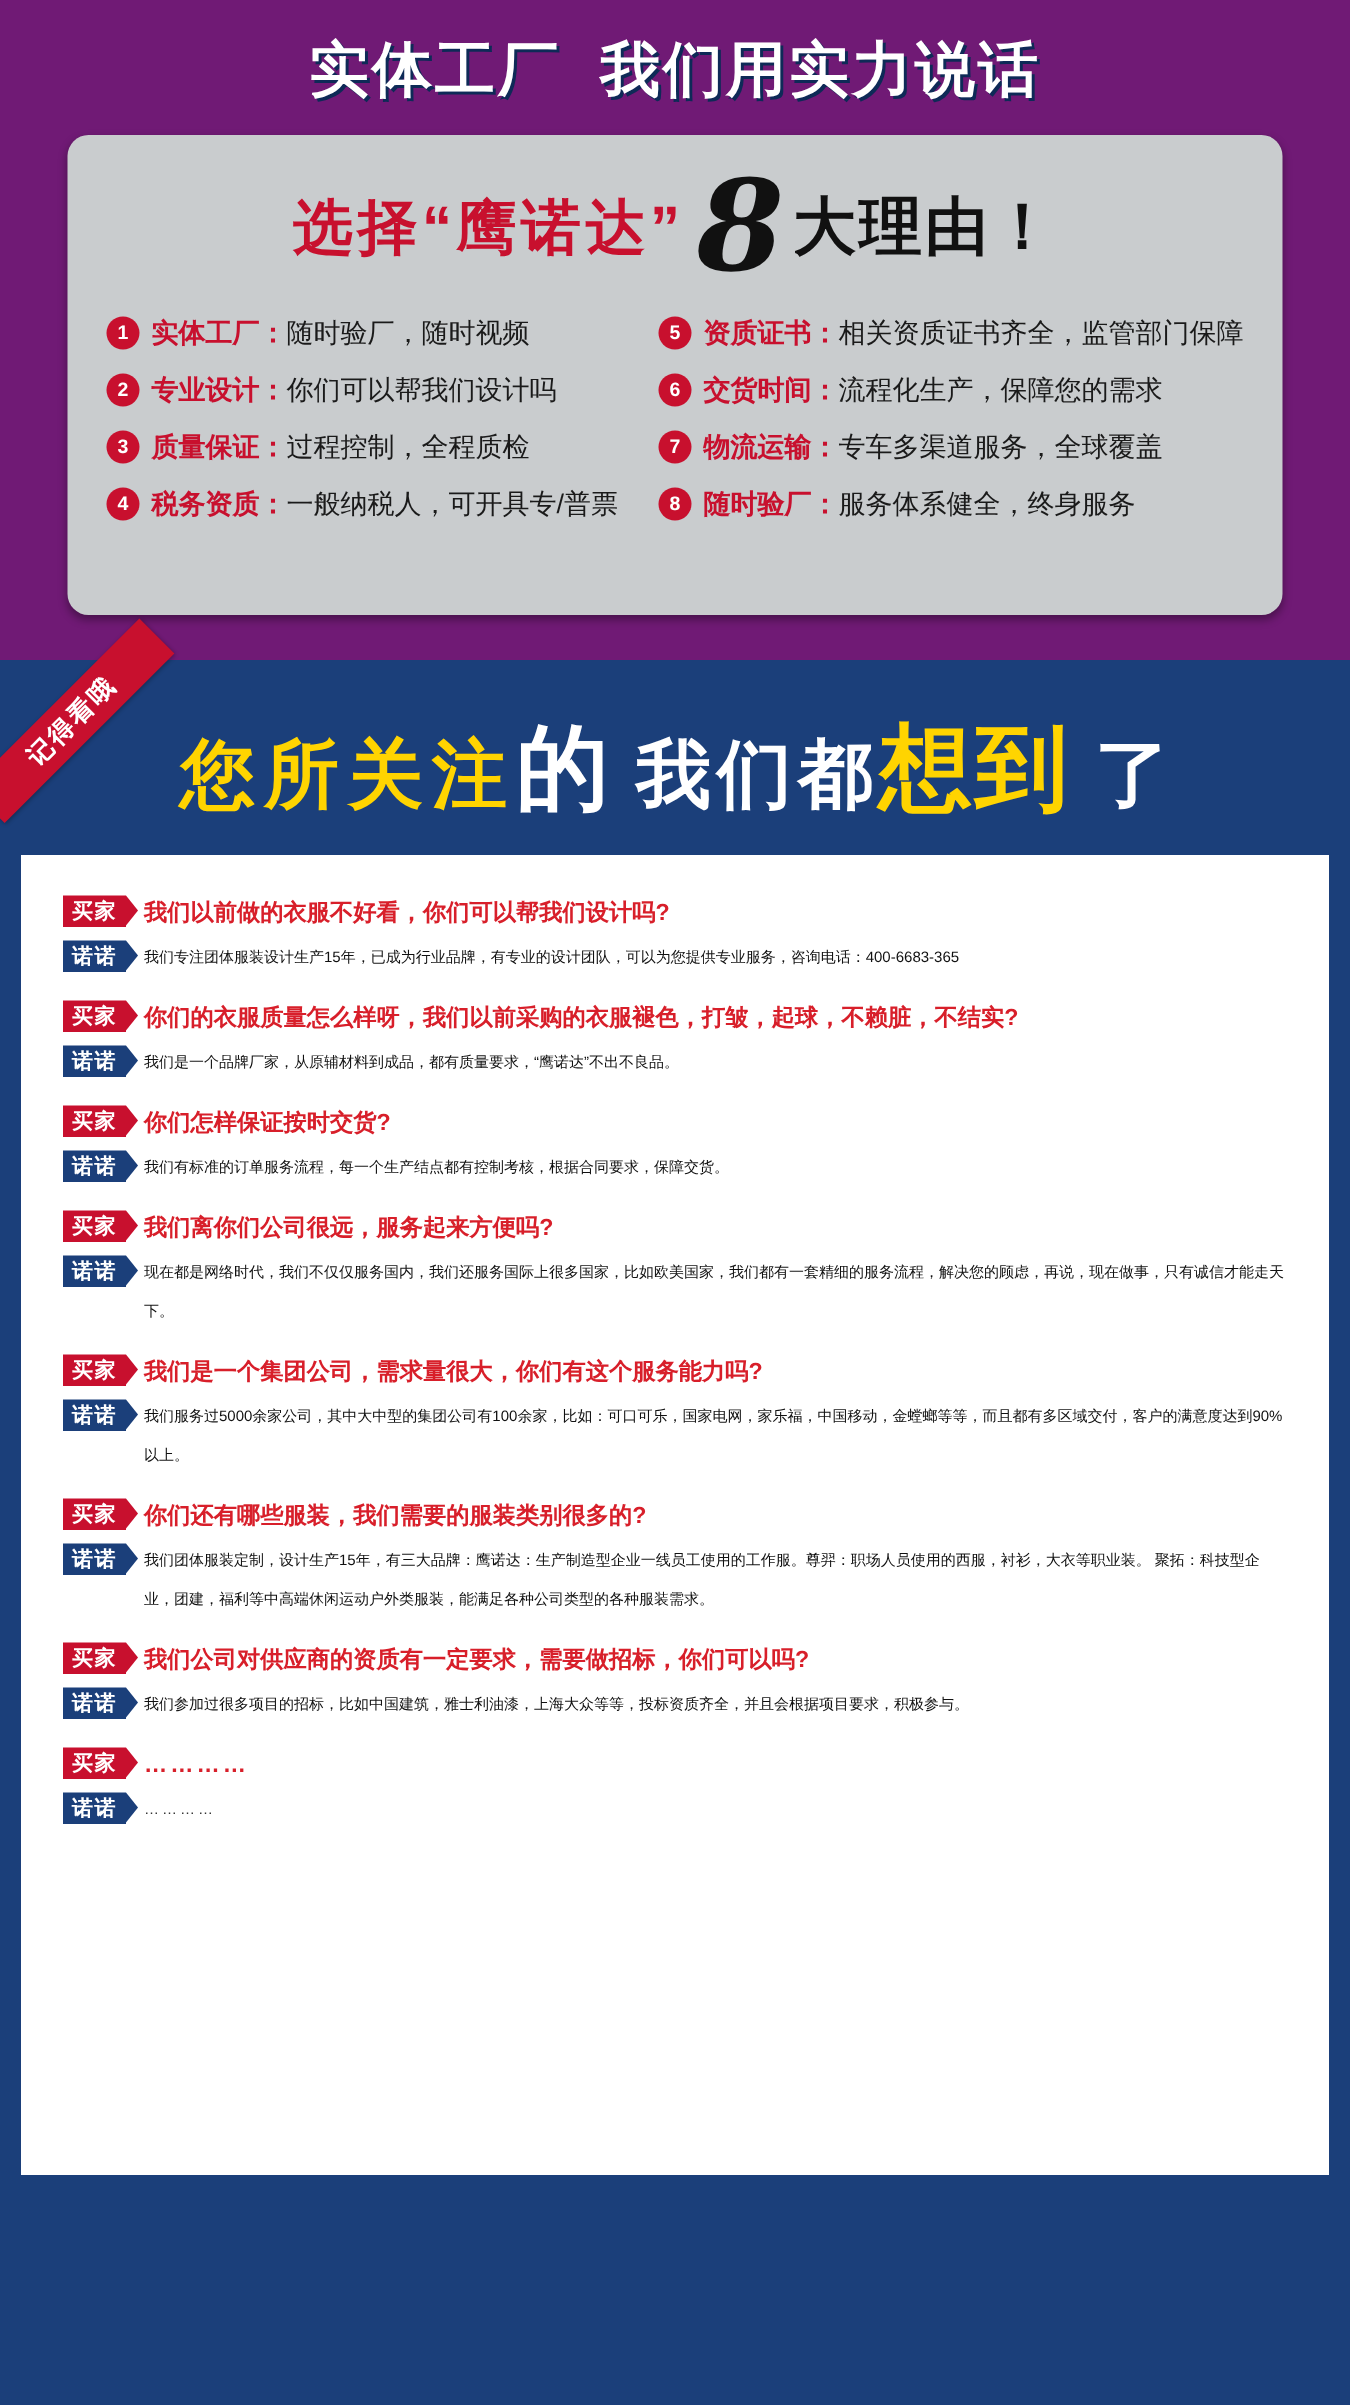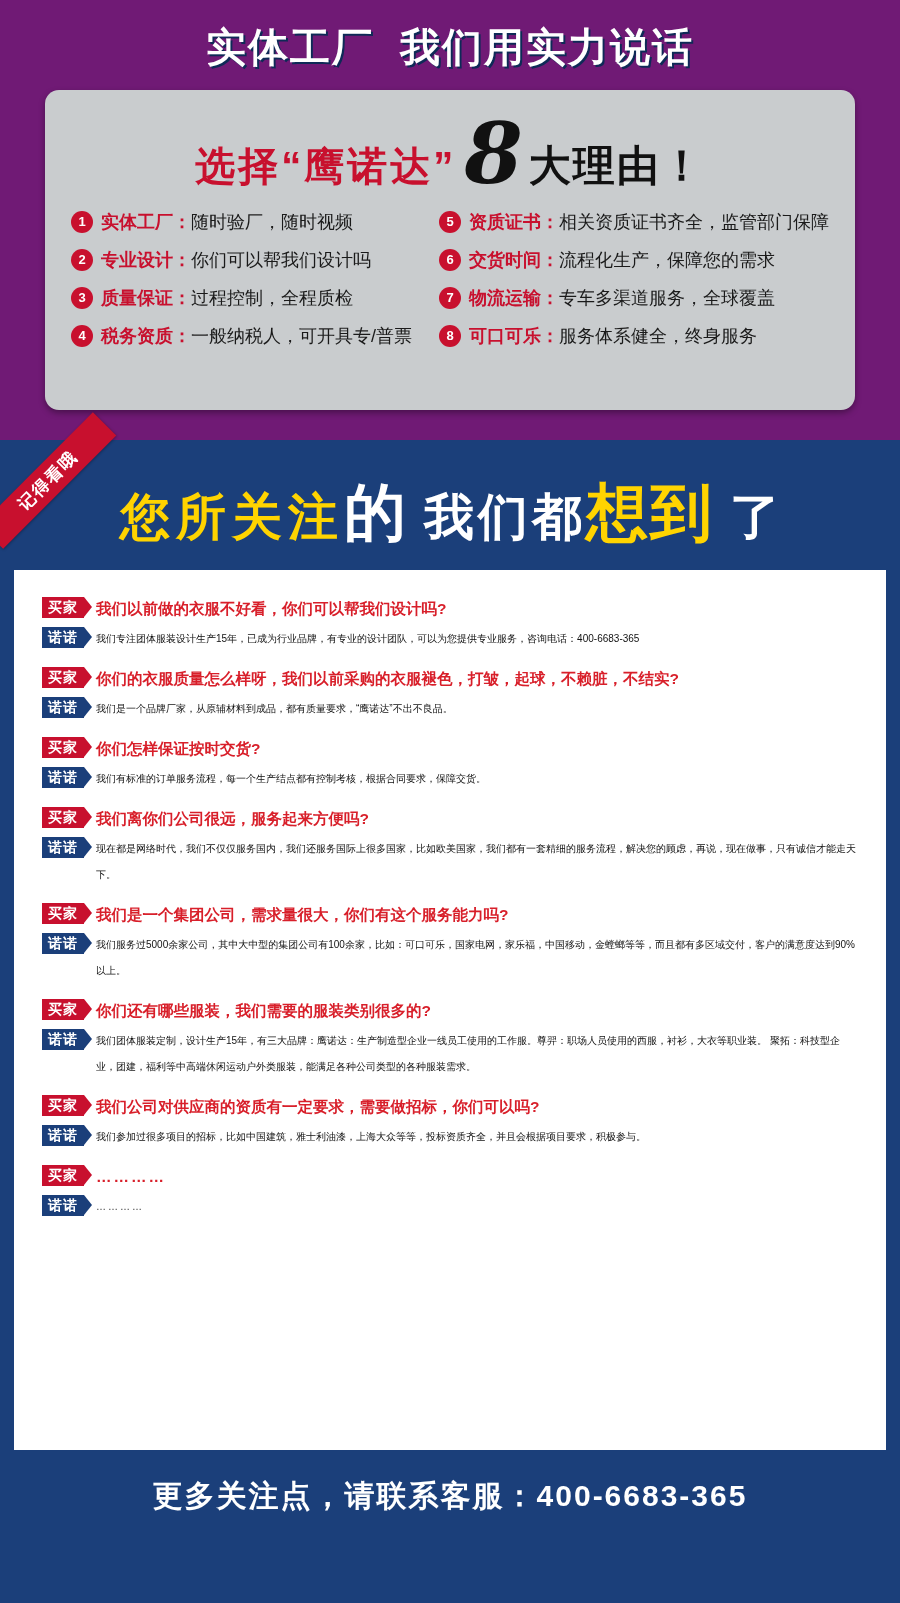--- a/index.html
+++ b/index.html
@@ -40,21 +40,21 @@
     width: 810px;
     height: 320px;
     background: #c9ccce;
     border-radius: 14px;
     box-shadow: 0 3px 6px rgba(0,0,0,0.35);
     padding: 18px 26px 16px 26px;
     position: relative;
   }
   .reasons-head {
     display: flex;
-    align-items: flex-end;
+    align-items: center;
     justify-content: center;
     height: 86px;
   }
   .reasons-head .red {
     color: #c8102e;
     font-size: 40px;
     font-weight: bold;
     letter-spacing: 3px;
   }
   .reasons-head .big8 {
@@ -249,21 +249,21 @@
           <span class="rlabel">物流运输：</span>
           <span class="rtext">专车多渠道服务，全球覆盖</span>
         </div>
         <div class="reason">
           <span class="num">4</span>
           <span class="rlabel">税务资质：</span>
           <span class="rtext">一般纳税人，可开具专/普票</span>
         </div>
         <div class="reason">
           <span class="num">8</span>
-          <span class="rlabel">可口可乐：</span>
+          <span class="rlabel">随时验厂：</span>
           <span class="rtext">服务体系健全，终身服务</span>
         </div>
       </div>
     </div>
   </div>
 
   <div class="sec2">
     <div class="ribbon">记得看哦</div>
 
     <div class="sec2-head">
@@ -355,16 +355,15 @@
           <span class="qtext dots">…………</span>
         </div>
         <div class="qa-row">
           <span class="tagwrap"><span class="tag ans">诺诺</span></span>
           <span class="atext dots-b">…………</span>
         </div>
       </div>
 
     </div>
 
-    <div class="footer-bar">更多关注点，请联系客服：400-6683-365</div>
   </div>
 
 </div>
 
 </body></html>

